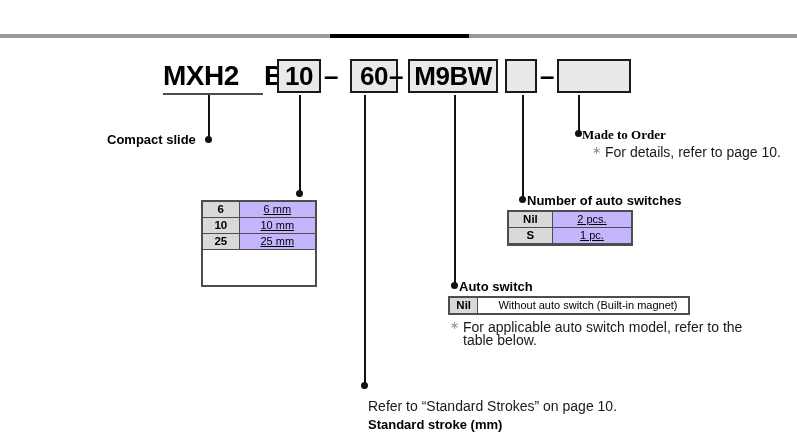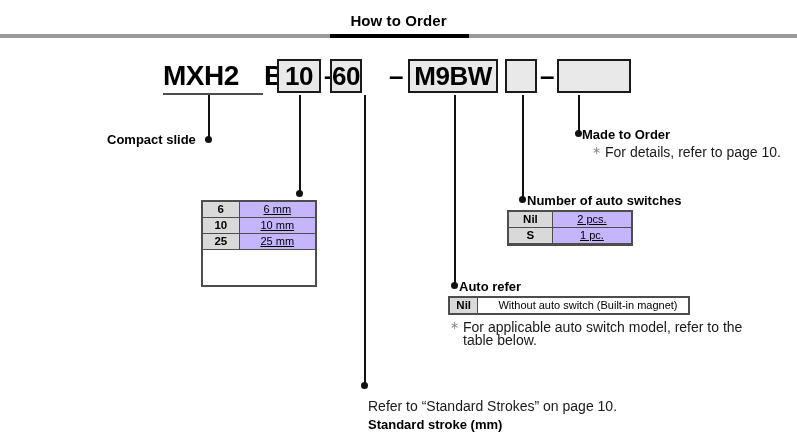--- a/index.html
+++ b/index.html
@@ -77,21 +77,21 @@
     border: 2px solid #1a1a1a;
     background: #e9e9e9;
     font-size: 26px;
     font-weight: bold;
     line-height: 30px;
     text-align: center;
     letter-spacing: -.5px;
     white-space: nowrap;
   }
   .box-bore   { left: 114px; width: 44px; }
-  .box-stroke { left: 167px; width: 32px; }
+  .box-stroke { left: 187px; width: 48px; }
   .box-switch { left: 245px; width: 90px; }
   .box-num    { left: 342px; width: 32px; }
   .box-order  { left: 394px; width: 74px; }
 
   .code-dash {
     position: absolute;
     top: 0;
     font-size: 26px;
     font-weight: bold;
     line-height: 38px;
@@ -167,21 +167,20 @@
   .tbl-outline {
     position: absolute;
     border: 2px solid #4d4d4d;
     box-sizing: border-box;
   }
 </style>
 </head>
 <body>
 
 <div class="header-wrap">
-  <div class="header-title">How to Order</div>
   <div class="header-rule-gray"></div>
   <div class="header-rule-black"></div>
 </div>
 
 <div class="code-row">
   <span class="code-plain code-mxh2">MXH2</span>
   <span class="code-plain code-b">B</span>
 
   <span class="code-box box-bore">10</span>
   <span class="code-dash dash-1">–</span>
@@ -243,34 +242,34 @@
       <td class="val" style="width:80px;">2 pcs.</td>
     </tr>
     <tr>
       <td class="key">S</td>
       <td class="val">1 pc.</td>
     </tr>
   </tbody>
 </table>
 <div class="tbl-outline" style="left:507px; top:210px; width:126px; height:36px;"></div>
 
-<div class="label label-lg" style="left:459px; top:279px;">Auto refer</div>
+<div class="label label-lg" style="left:459px; top:279px;">Auto switch</div>
 
 <table class="spec" style="left:449px; top:297px; width:240px;">
   <tbody>
     <tr>
       <td class="key" style="width:40px;">Nil</td>
       <td class="val-left" style="width:200px;">Without auto switch (Built-in magnet)</td>
     </tr>
   </tbody>
 </table>
 <div class="tbl-outline" style="left:448px; top:296px; width:242px; height:19px;"></div>
 
 <span class="note note-ast" style="left:450px; top:319px;">∗</span>
 <div class="note" style="left:463px; top:319px;">For applicable auto switch model, refer to the</div>
 <div class="note" style="left:463px; top:332px;">table below.</div>
 
-<div class="label label-lg" style="left:582px; top:127px;">Made to Order</div>
+<div class="label label-lg" style="left:582px; top:127px;font-family:Liberation Serif, serif;">Made to Order</div>
 <span class="note note-ast" style="left:592px; top:144px;">∗</span>
 <div class="note" style="left:605px; top:144px;">For details, refer to page 10.</div>
 
 <div class="label label-lg" style="left:368px; top:379px;margin-top:38px;">Standard stroke (mm)</div>
 <div class="note" style="left:368px; top:398px;">Refer to “Standard Strokes” on page 10.</div>
 
 </body></html>

